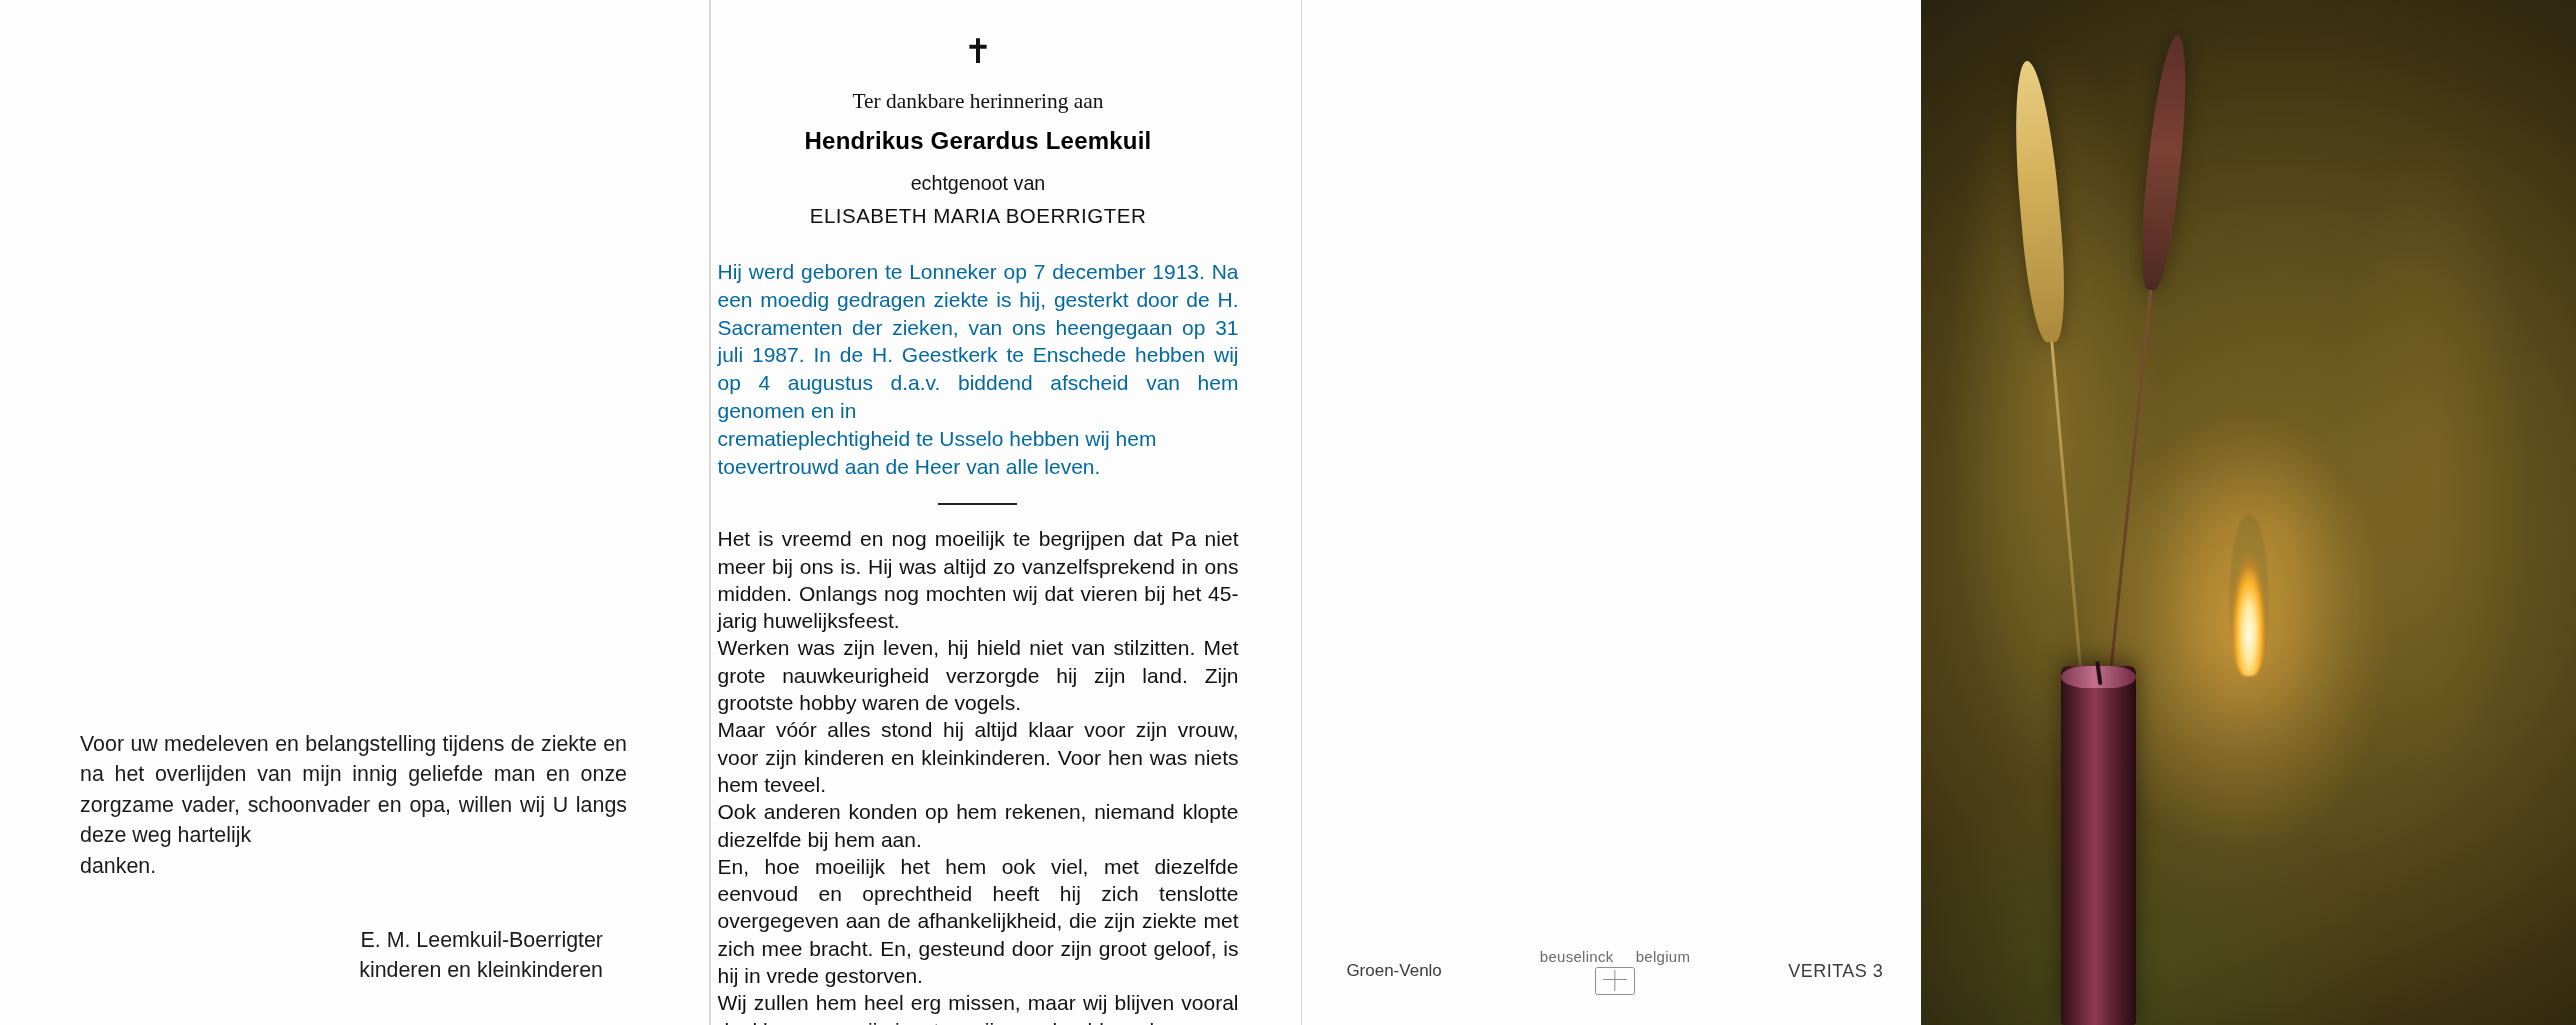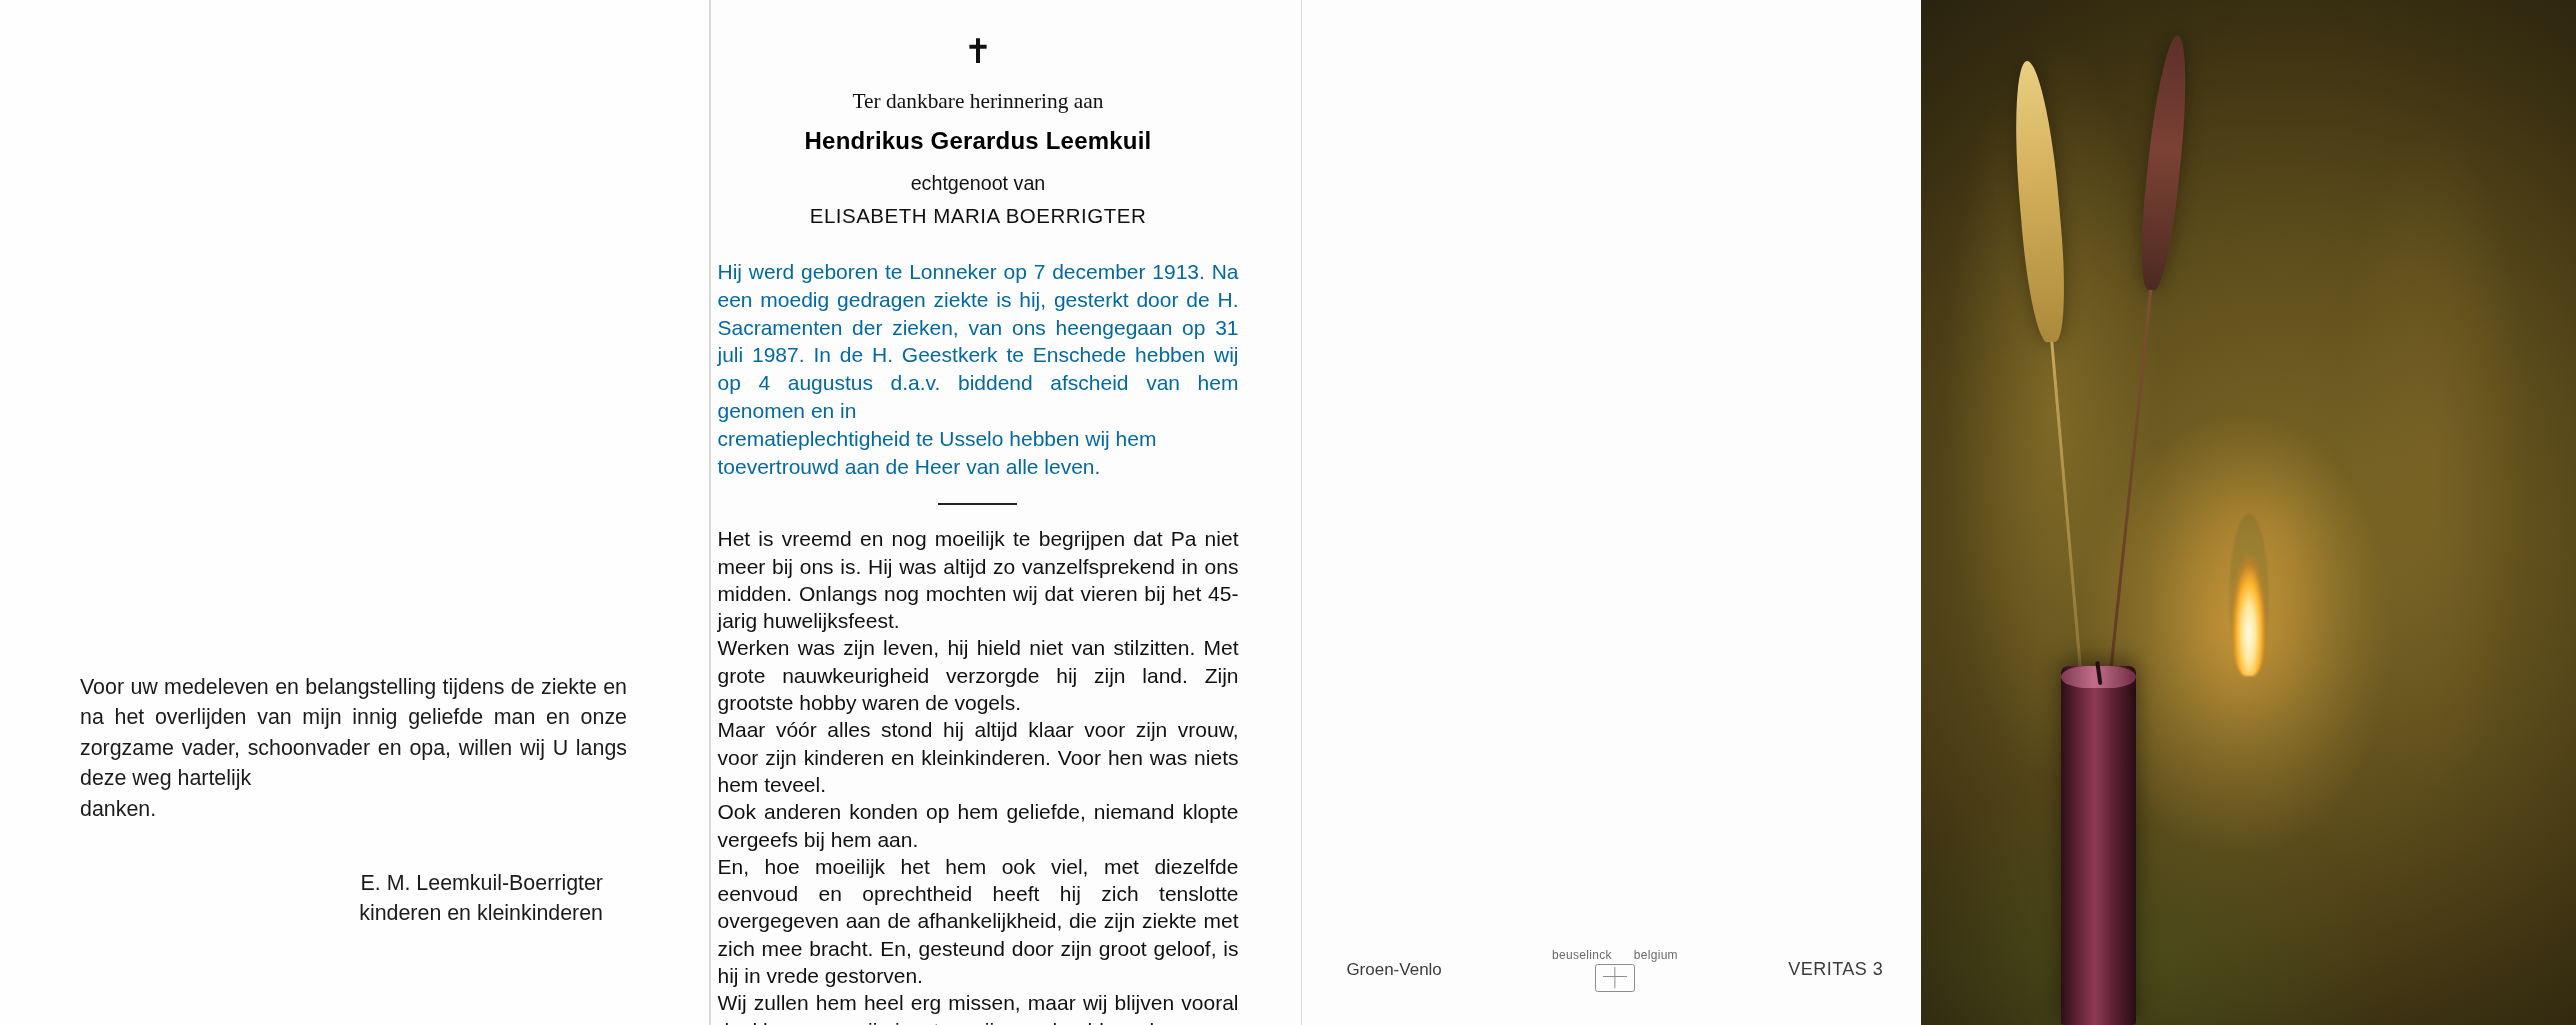--- a/index.html
+++ b/index.html
@@ -25,21 +25,21 @@
   .panel-left {
     position: relative;
     width: 709px;
     height: 1025px;
     background: #fefefe;
     flex: 0 0 709px;
   }
   .panel-left .thanks-block {
     position: absolute;
     left: 80px;
-    top: 672px;
+    top: 729px;
     width: 547px;
   }
   .thanks-text {
     font-size: 21.4px;
     line-height: 1.42;
     color: #1b1b1b;
     text-align: justify;
     text-justify: inter-word;
   }
   .signature {
@@ -164,21 +164,21 @@
     color: #3b3b3b;
     letter-spacing: 0.5px;
   }
   .imprint-logo {
     display: flex;
     flex-direction: column;
     align-items: center;
     color: #6a6a6a;
   }
   .imprint-logo .logo-words {
-    font-size: 12px;
+    font-size: 15px;
     letter-spacing: 0.3px;
     display: flex;
     gap: 22px;
     margin-bottom: 1.7px;
   }
   .imprint-logo .logo-mark {
     width: 38px;
     height: 26px;
     border: 1.3px solid #8d8d8d;
     border-radius: 2.6px;
@@ -335,21 +335,21 @@
         <span class="tail">crematieplechtigheid te Usselo hebben wij hem</span>
         <span class="tail">toevertrouwd aan de Heer van alle leven.</span>
       </div>
 
       <div class="rule"></div>
 
       <div class="tribute">
         <p>Het is vreemd en nog moeilijk te begrijpen dat Pa niet meer bij ons is. Hij was altijd zo vanzelfsprekend in ons midden. Onlangs nog mochten wij dat vieren bij het 45-jarig huwelijksfeest.</p>
         <p>Werken was zijn leven, hij hield niet van stilzitten. Met grote nauwkeurigheid verzorgde hij zijn land. Zijn grootste hobby waren de vogels.</p>
         <p>Maar vóór alles stond hij altijd klaar voor zijn vrouw, voor zijn kinderen en kleinkinderen. Voor hen was niets hem teveel.</p>
-        <p>Ook anderen konden op hem geliefde, niemand klopte vergeefs bij hem aan.</p>
+        <p>Ook anderen konden op hem rekenen, niemand klopte diezelfde bij hem aan.</p>
         <p>En, hoe moeilijk het hem ook viel, met diezelfde eenvoud en oprechtheid heeft hij zich tenslotte overgegeven aan de afhankelijkheid, die zijn ziekte met zich mee bracht. En, gesteund door zijn groot geloof, is hij in vrede gestorven.</p>
         <p>Wij zullen hem heel erg missen, maar wij blijven vooral dankbaar voor zijn inzet en zijn voorbeeld van leven.</p>
       </div>
 
     </div>
   </section>
 
   <div class="fold"></div>
 
   <section class="panel-imprint">

